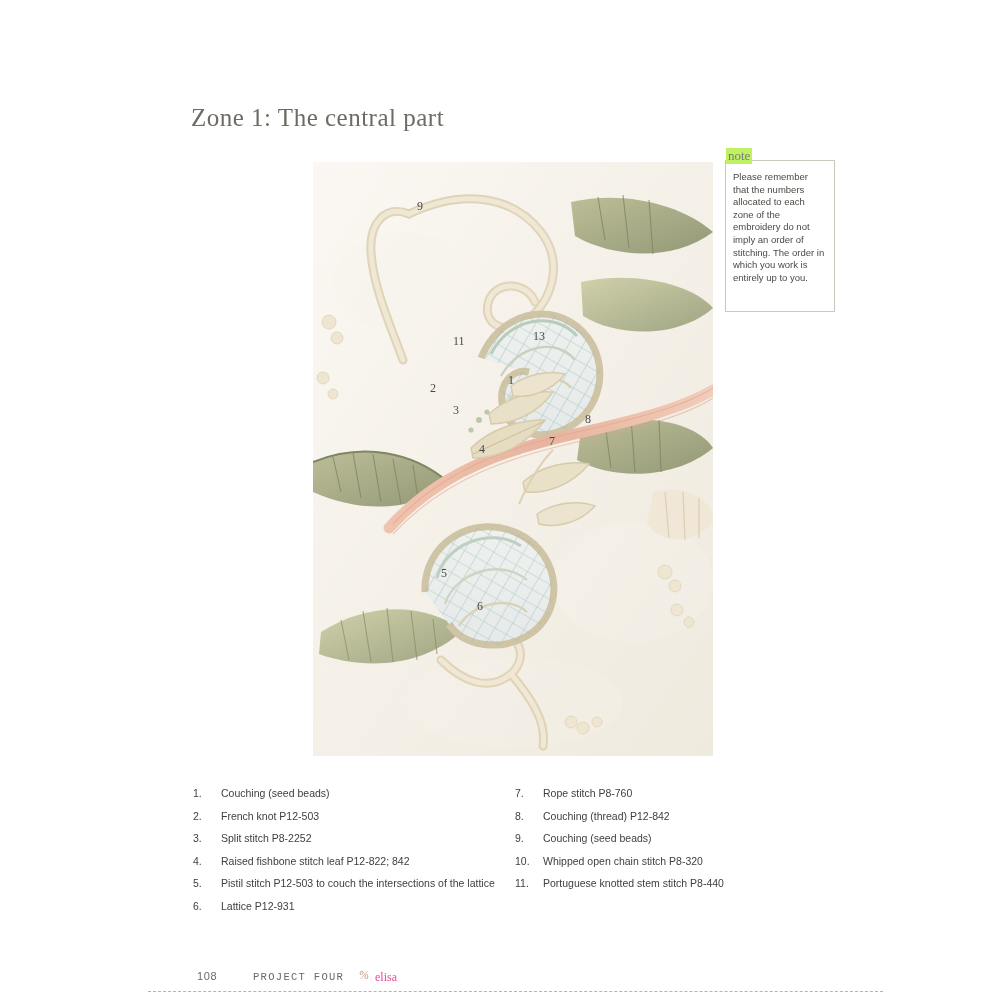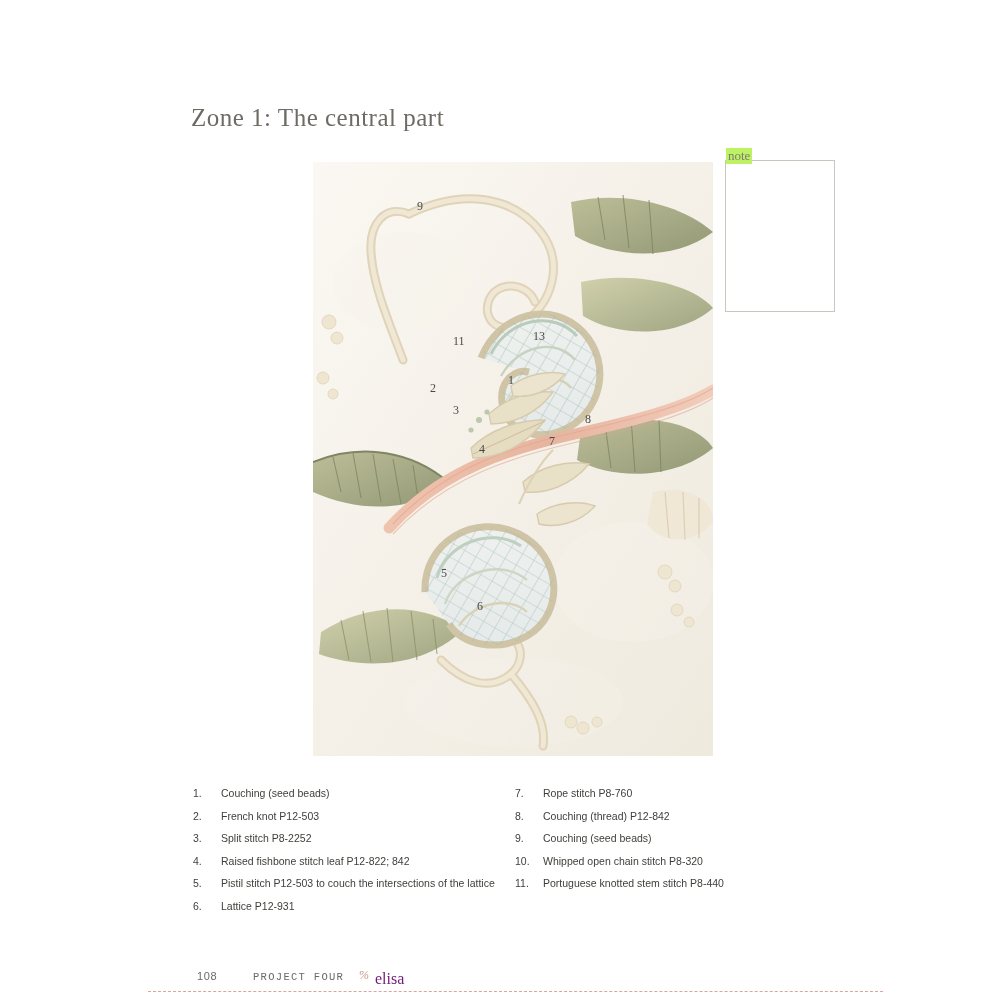--- a/index.html
+++ b/index.html
@@ -152,22 +152,22 @@
     font-family: "Liberation Serif", serif;
     font-size: 12px;
     color: #c99a8c;
     font-style: italic;
   }
   .footer-name {
     position: absolute;
     left: 360px;
     top: 941px;
     font-family: "Liberation Serif", serif;
-    font-size: 16px;
-    color: #701a75;
+    font-size: 12px;
+    color: #ec4899;
   }
 </style>
 </head>
 <body>
 
 <div class="page">
 
   <h1 class="zone-title">Zone 1: The central part</h1>
 
   <div class="photo-frame">
@@ -341,20 +341,21 @@
     <span class="callout" style="left:140px; top:242px;">3</span>
     <span class="callout" style="left:166px; top:281px;">4</span>
     <span class="callout" style="left:236px; top:273px;">7</span>
     <span class="callout" style="left:272px; top:251px;">8</span>
     <span class="callout" style="left:128px; top:405px;">5</span>
     <span class="callout" style="left:164px; top:438px;">6</span>
   </div>
 
   <div class="note-box"></div>
   <div class="note-title">note</div>
+  <div class="note-text">Please remember that the numbers allocated to each zone of the embroidery do not imply an order of stitching. The order in which you work is entirely up to you.</div>
 
   <div class="key key-col-left">
     <div class="key-item">
       <span class="key-num">1.</span>
       <span class="key-text">Couching (seed beads)</span>
     </div>
     <div class="key-item">
       <span class="key-num">2.</span>
       <span class="key-text">French knot P12-503</span>
     </div>

